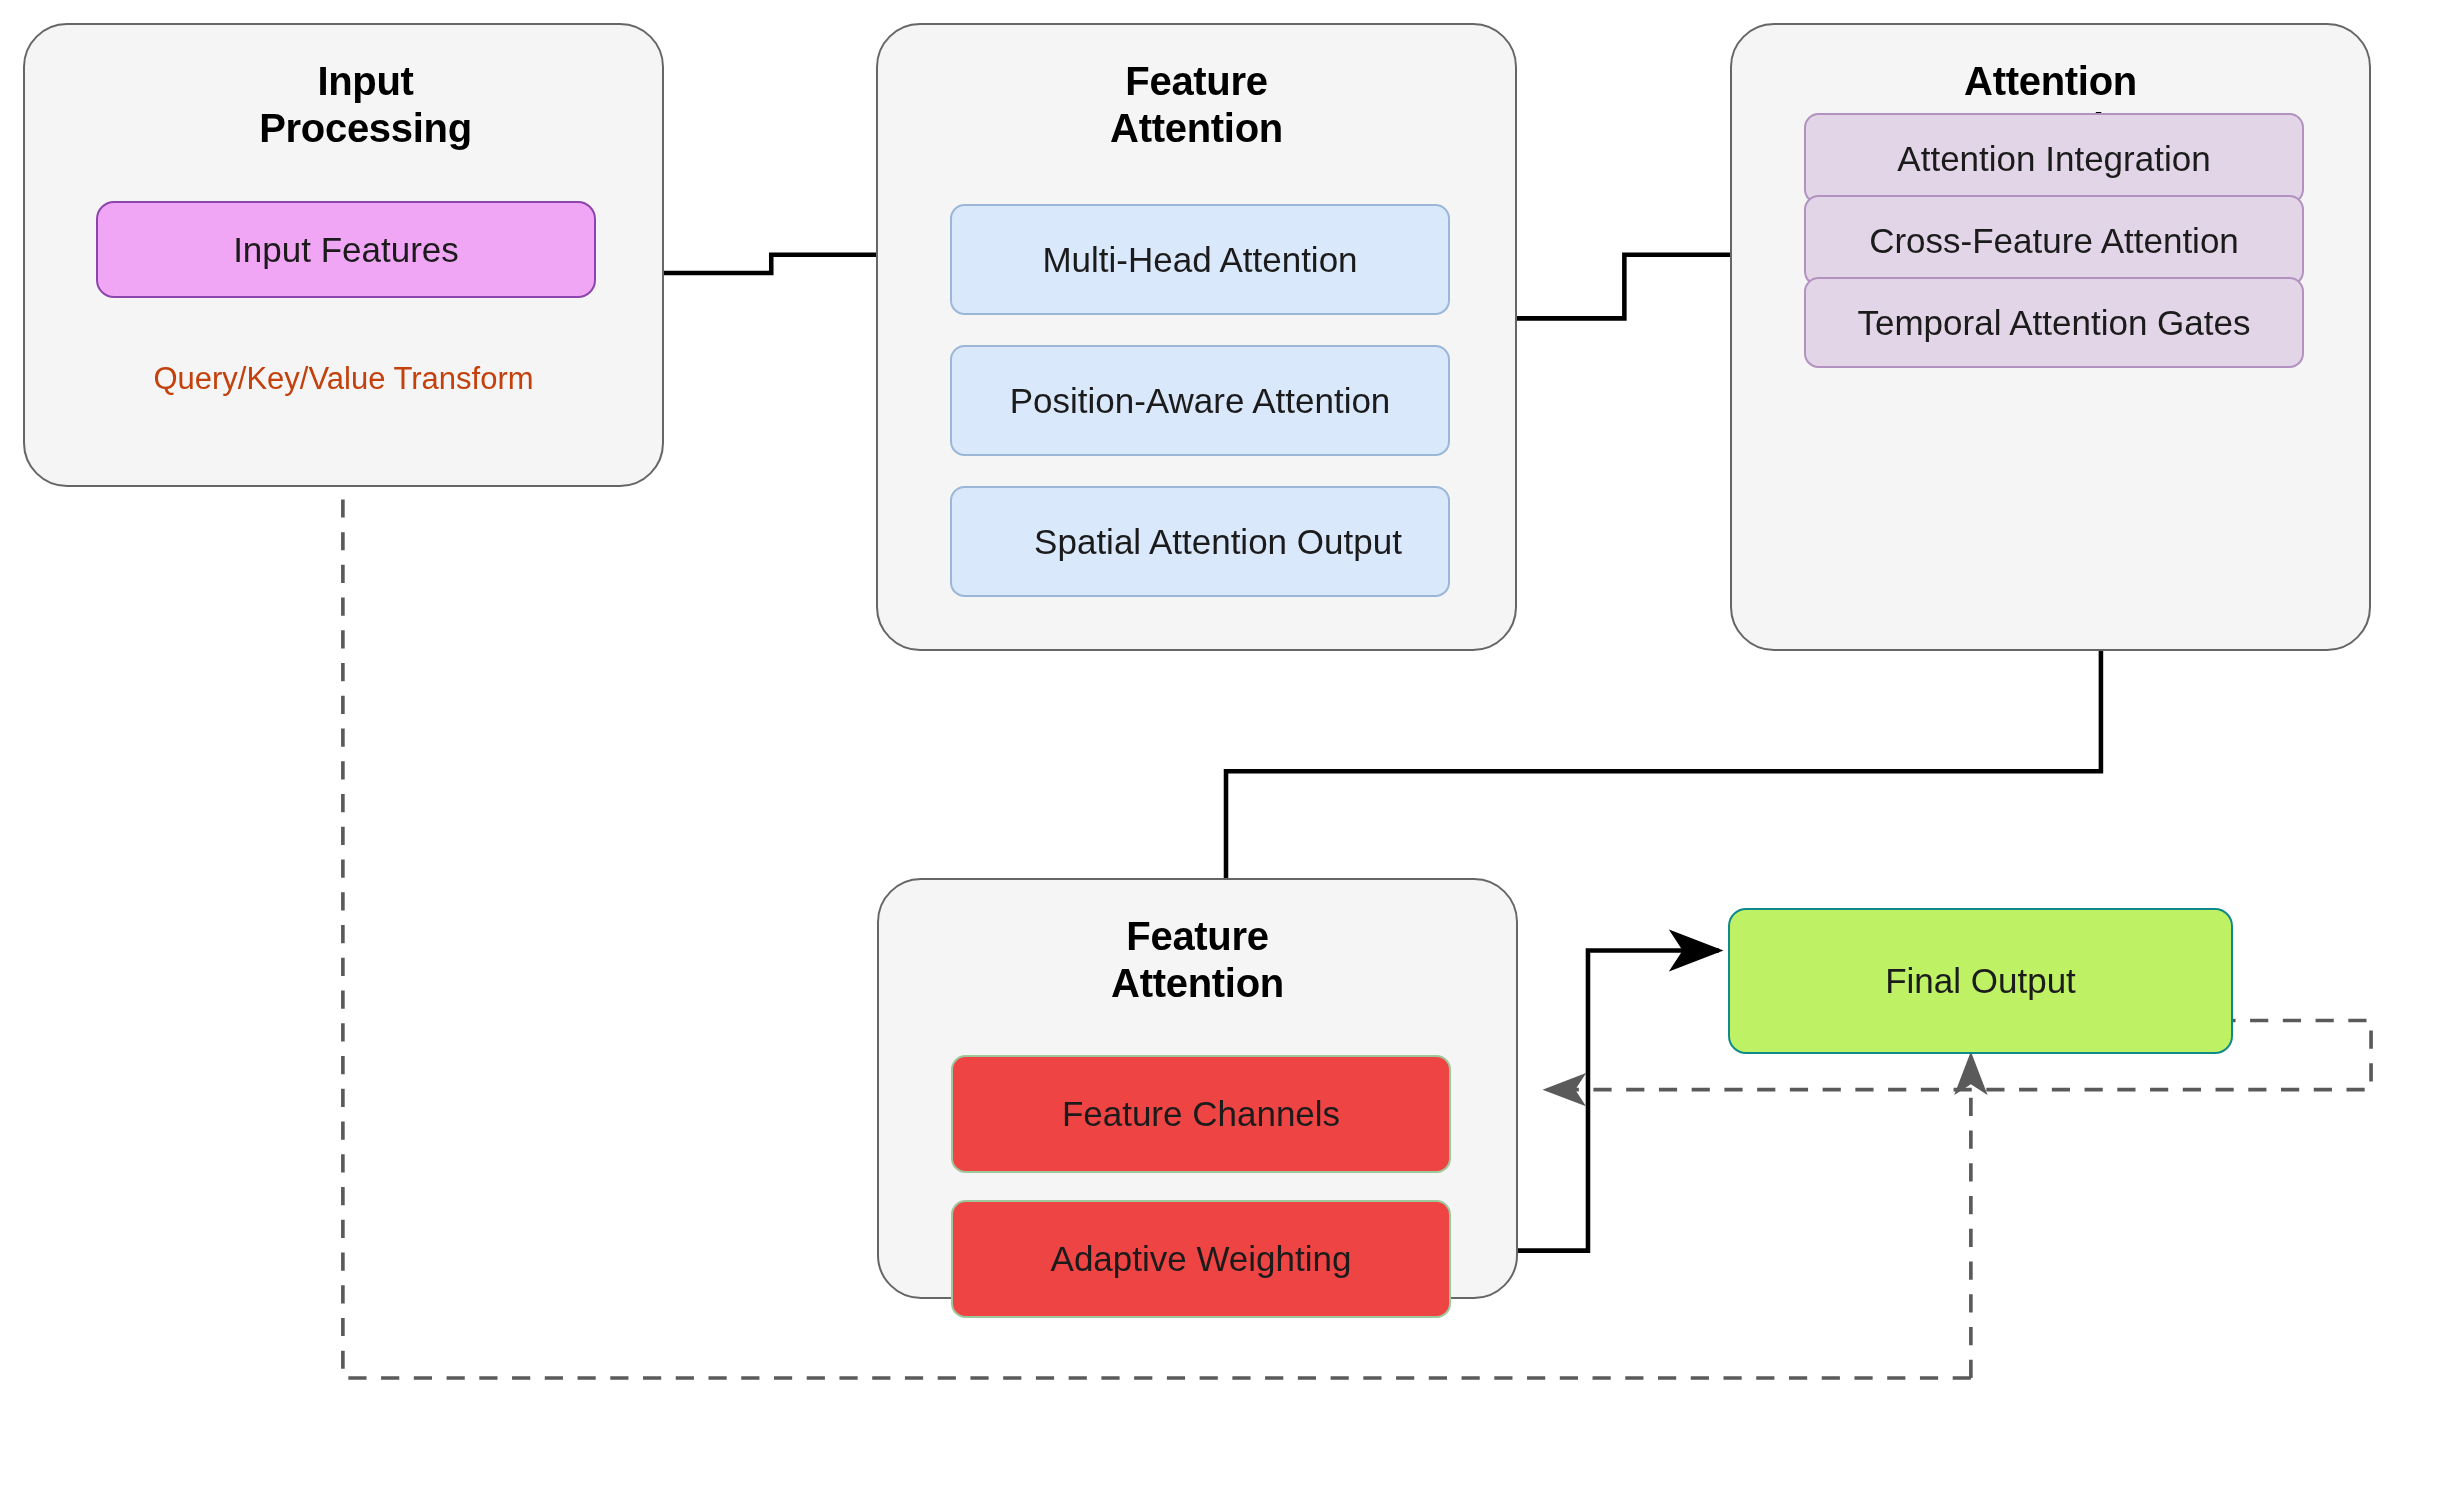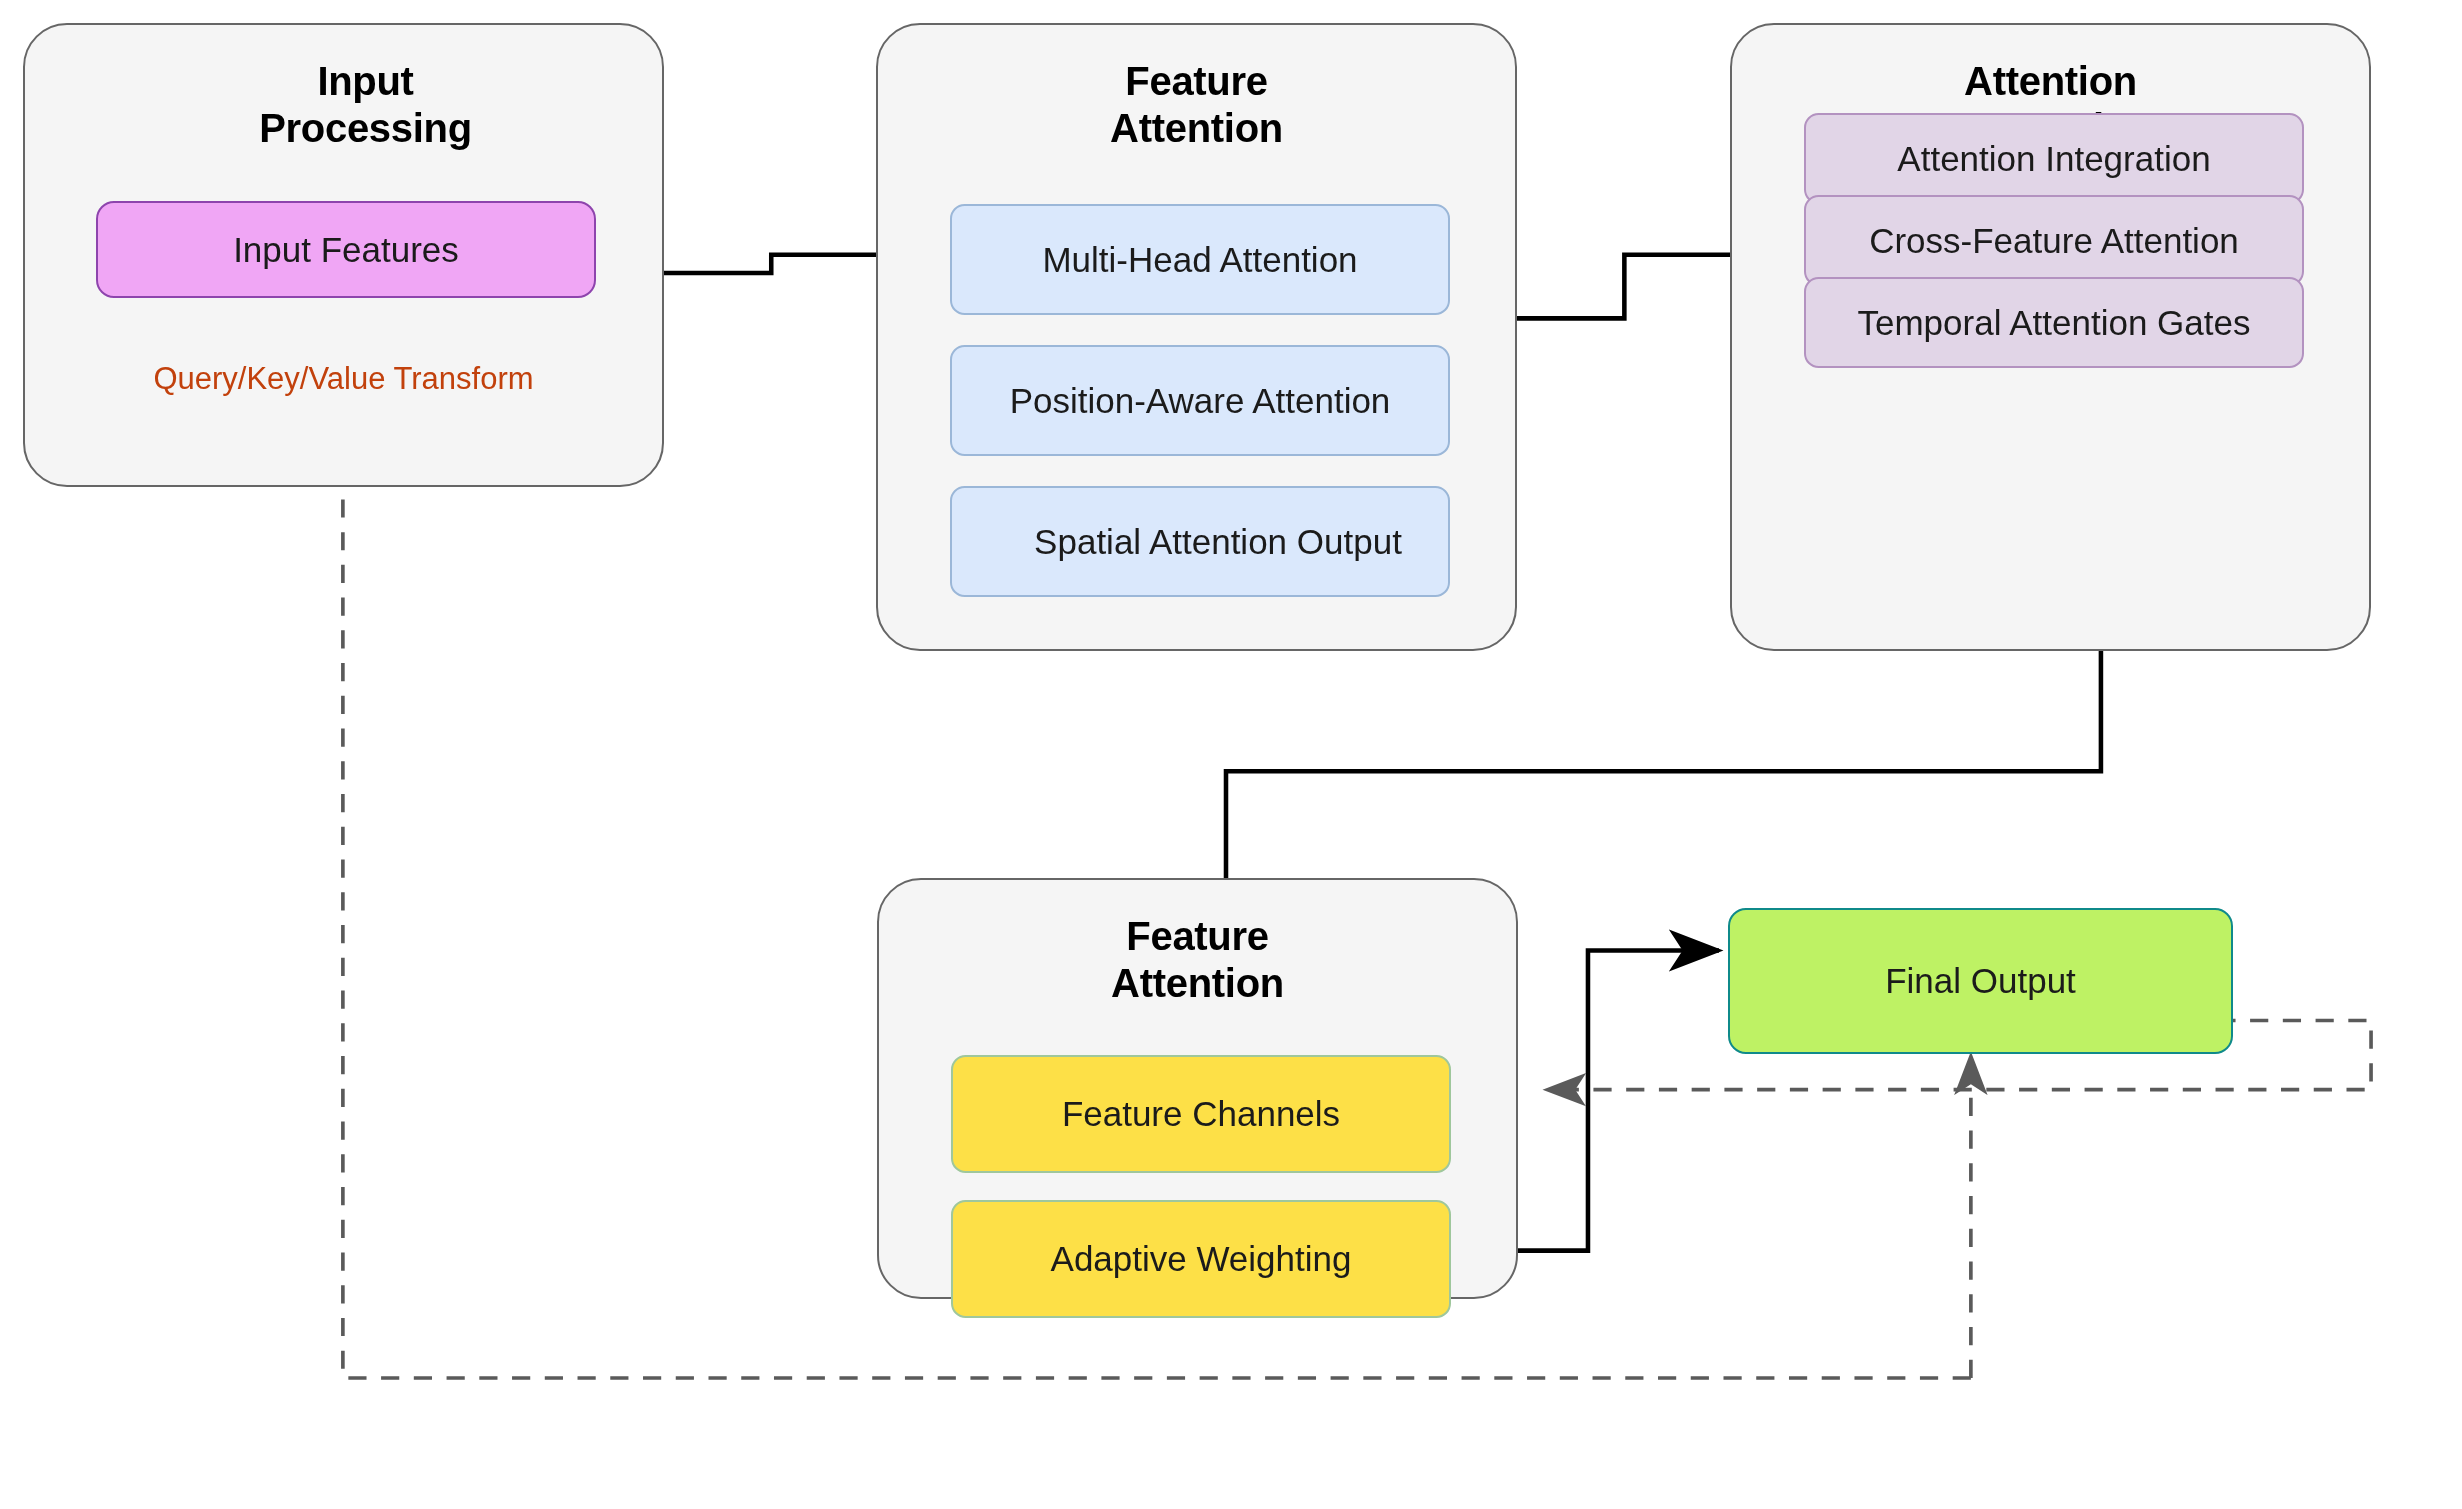--- a/index.html
+++ b/index.html
@@ -33,21 +33,21 @@
     border-radius:14.6px;
     font-size:35px;
     color:#1b1b1b;
     text-align:center;
     border-width:2.7px;
     border-style:solid;
   }
   .n-pink{background:#f0a6f5;border-color:#8e44ad;border-radius:18px;}
   .n-blue{background:#dae8fc;border-color:#9bb7d8;}
   .n-purple{background:#e1d5e7;border-color:#b392c0;}
-  .n-green{background:#fde047;border-color:#9fc79c;}
+  .n-green{background:#ef4444;border-color:#9fc79c;}
   .n-teal{background:#bef264;border-color:#0f8a8a;border-radius:18px;margin-top:32px;}
   .caption{
     position:absolute;
     text-align:center;
     font-size:31px;
     color:#c2410c;
     left:0;right:0;
   }
 </style>
 </head>

